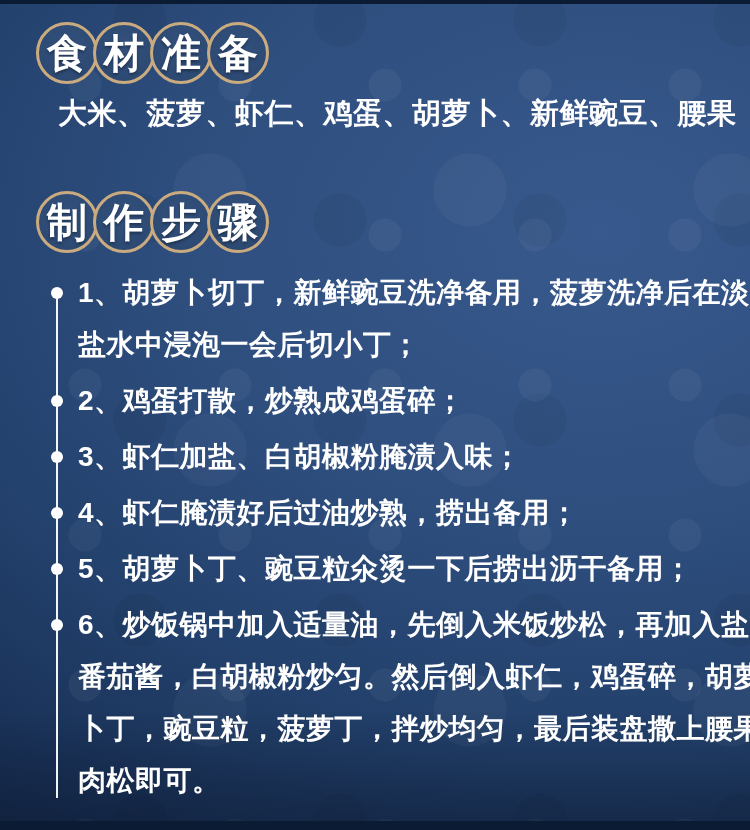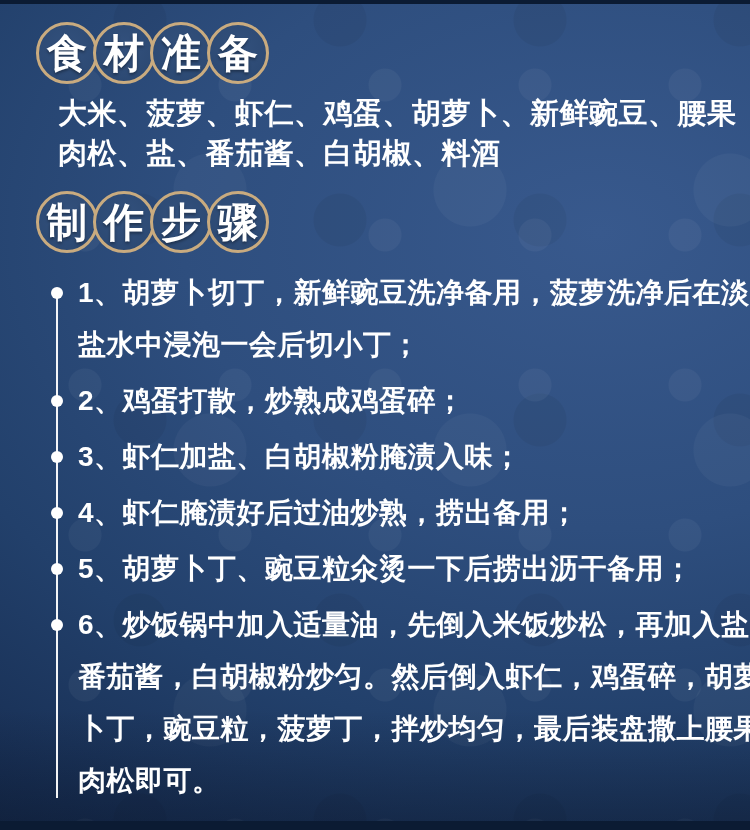--- a/index.html
+++ b/index.html
@@ -80,21 +80,20 @@
 
   <div class="section-title title-1">
     <span class="char-circle">食</span>
     <span class="char-circle">材</span>
     <span class="char-circle">准</span>
     <span class="char-circle">备</span>
   </div>
 
   <div class="ingredients">
       <div class="ln">大米、菠萝、虾仁、鸡蛋、胡萝卜、新鲜豌豆、腰果</div>
-      <div class="ln">肉松、盐、番茄酱、白胡椒、料酒</div>
     </div>
 
   <div class="section-title title-2">
     <span class="char-circle">制</span>
     <span class="char-circle">作</span>
     <span class="char-circle">步</span>
     <span class="char-circle">骤</span>
   </div>
 
   <div class="timeline-line"></div>

